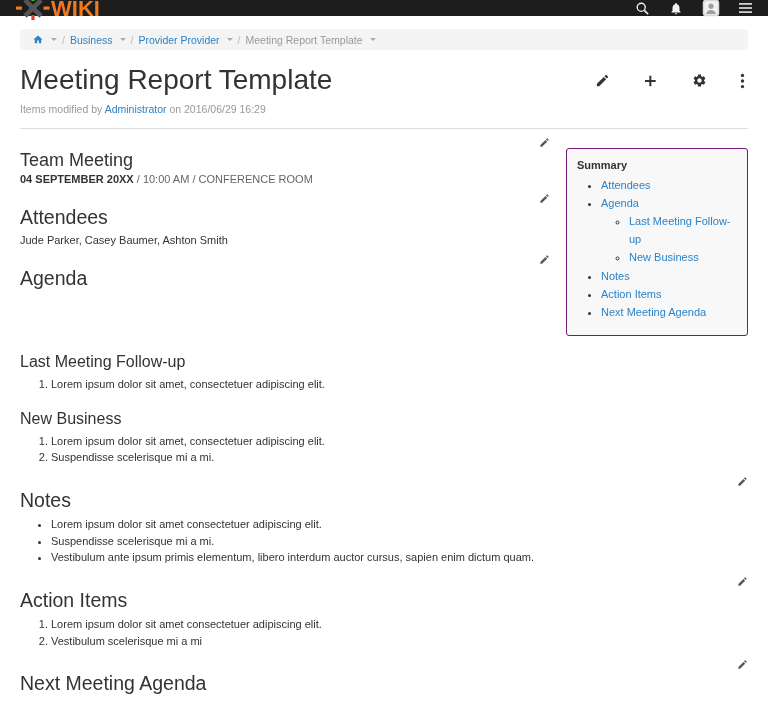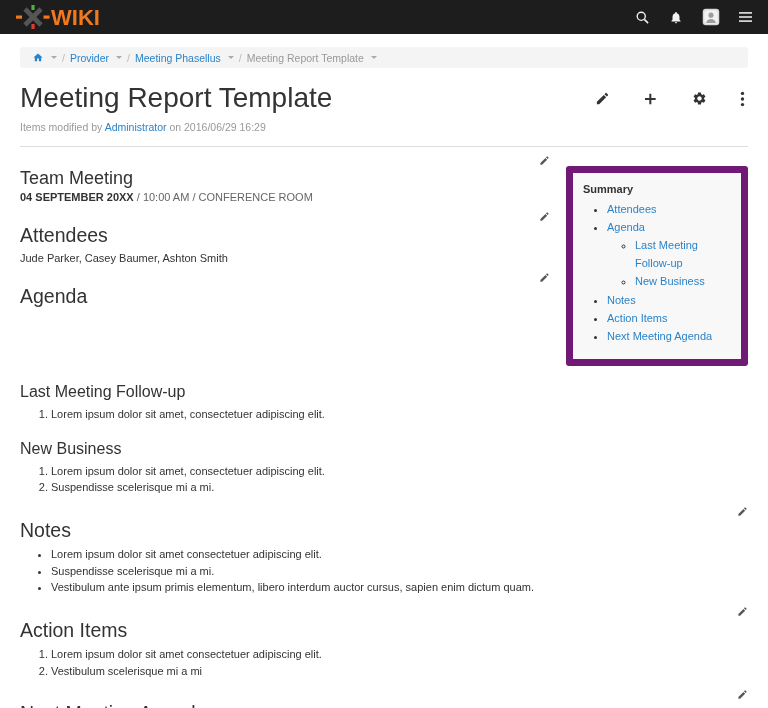--- a/index.html
+++ b/index.html
@@ -7,21 +7,21 @@
   body {
     font-family: "Liberation Sans", sans-serif;
     color: #333;
     background: #fff;
     min-height: 708px;
     display: flex;
     flex-direction: column;
   }
   
   .navbar {
-    height: 34px;
+    height: 16px;
     background: #1d1d1d;
     display: flex;
     align-items: center;
     justify-content: space-between;
     padding: 0 16px;
     flex: 0 0 auto;
   }
   .logo { display: flex; align-items: center; text-decoration: none; }
   .nav-icons { display: flex; align-items: center; gap: 19px; }
   .nav-icon { display: inline-flex; cursor: pointer; }
@@ -64,21 +64,21 @@
   .actions { display: flex; gap: 33px; padding-top: 8px; padding-right: 3px; }
   .action-btn { cursor: pointer; display: inline-flex; }
   hr.rule { border: none; border-top: 1px solid #ddd; margin-top: 13px; }
   
   .top-row { display: flex; align-items: flex-start; }
   .left-col { flex: 1 1 auto; min-width: 0; margin-right: 16px; }
   .summary-panel {
     flex: 0 0 182px;
     margin-top: 19px;
     background: #f8f8f8;
-    border: 7px solid #701a75;
+    border: 1px solid #701a75;
     border-radius: 3px;
     padding: 10px 10px 14px 10px;
     font-size: 11px;
   }
   .summary-title { font-weight: 700; color: #333; font-size: 11px; }
   .summary-panel ul { list-style: disc; margin: 5px 0 0 0; padding-left: 24px; line-height: 1.65; }
   .summary-panel ul ul { list-style: circle; margin: 0; padding-left: 28px; }
   .summary-panel a { color: #2a83c9; text-decoration: none; }
   .heading-row { display: flex; justify-content: space-between; align-items: flex-start; }
   h2.sec-main { font-size: 18px; font-weight: 400; color: #333; margin-top: 21px; line-height: 1.15; }
@@ -140,24 +140,24 @@
 <div class="page">
 
   <div class="breadcrumb">
     <span class="nav-icon">
       <svg width="12" height="11" viewBox="0 0 24 24" fill="#2a83c9">
           <path d="M10 20v-6h4v6h5v-8h3L12 3 2 12h3v8z"></path>
         </svg>
     </span>
       <span class="caret"></span>
     <span class="crumb-sep">/</span>
-    <a class="crumb-link" href="#">Provider</a>
+    <a class="crumb-link" href="#">Business</a>
       <span class="caret"></span>
     <span class="crumb-sep">/</span>
-    <a class="crumb-link" href="#">Meeting Phasellus</a>
+    <a class="crumb-link" href="#">Provider Provider</a>
       <span class="caret"></span>
     <span class="crumb-sep">/</span>
     <span class="crumb-current">Meeting Report Template</span>
       <span class="caret"></span>
   </div>
 
   <div class="header-row">
     <div>
       <h1 class="doc-title">Meeting Report Template</h1>
       <p class="meta">

